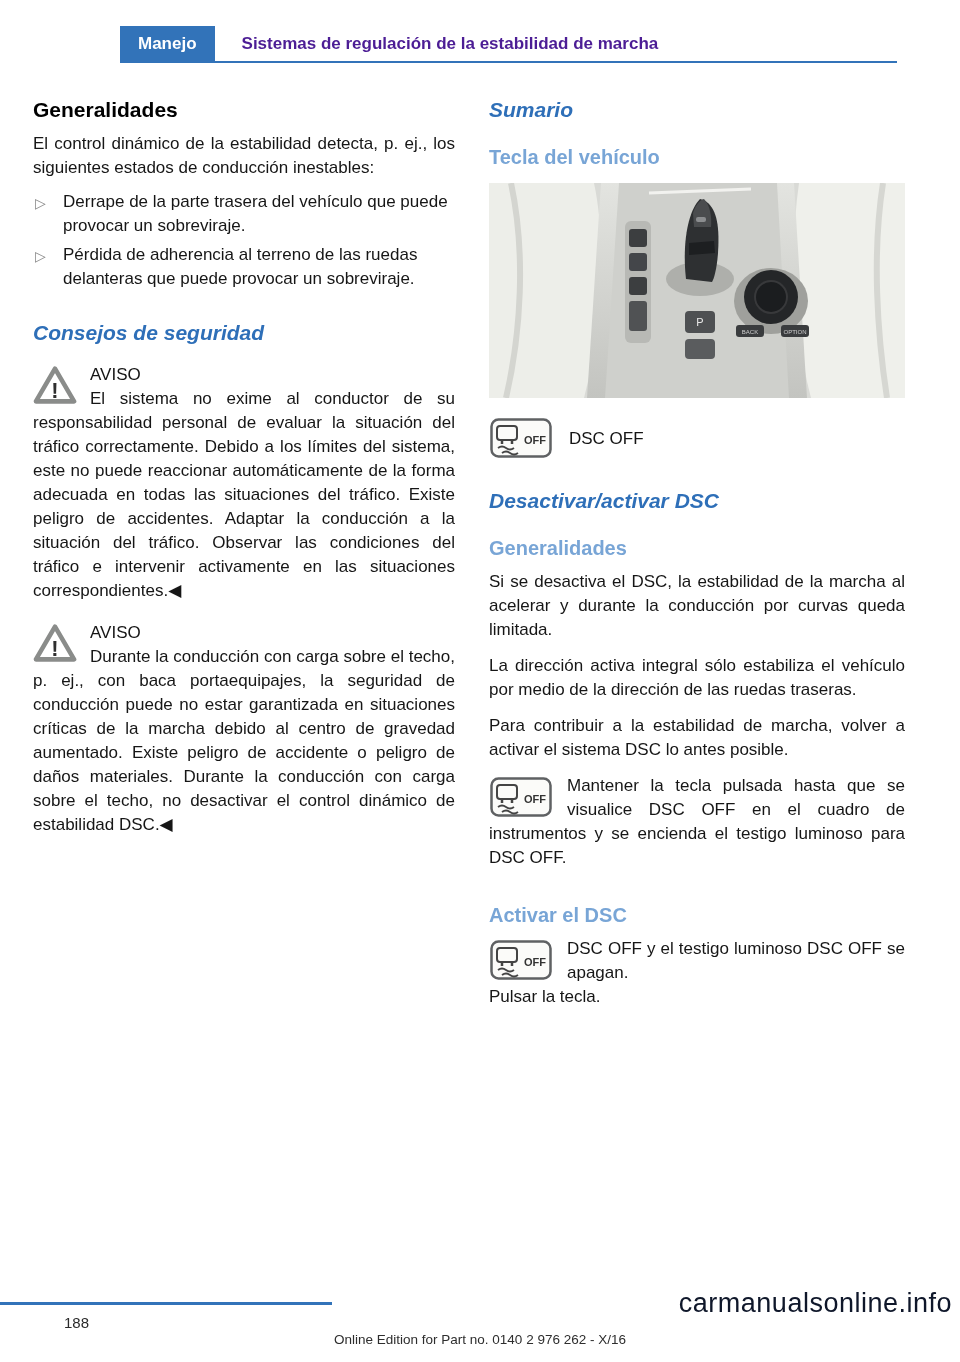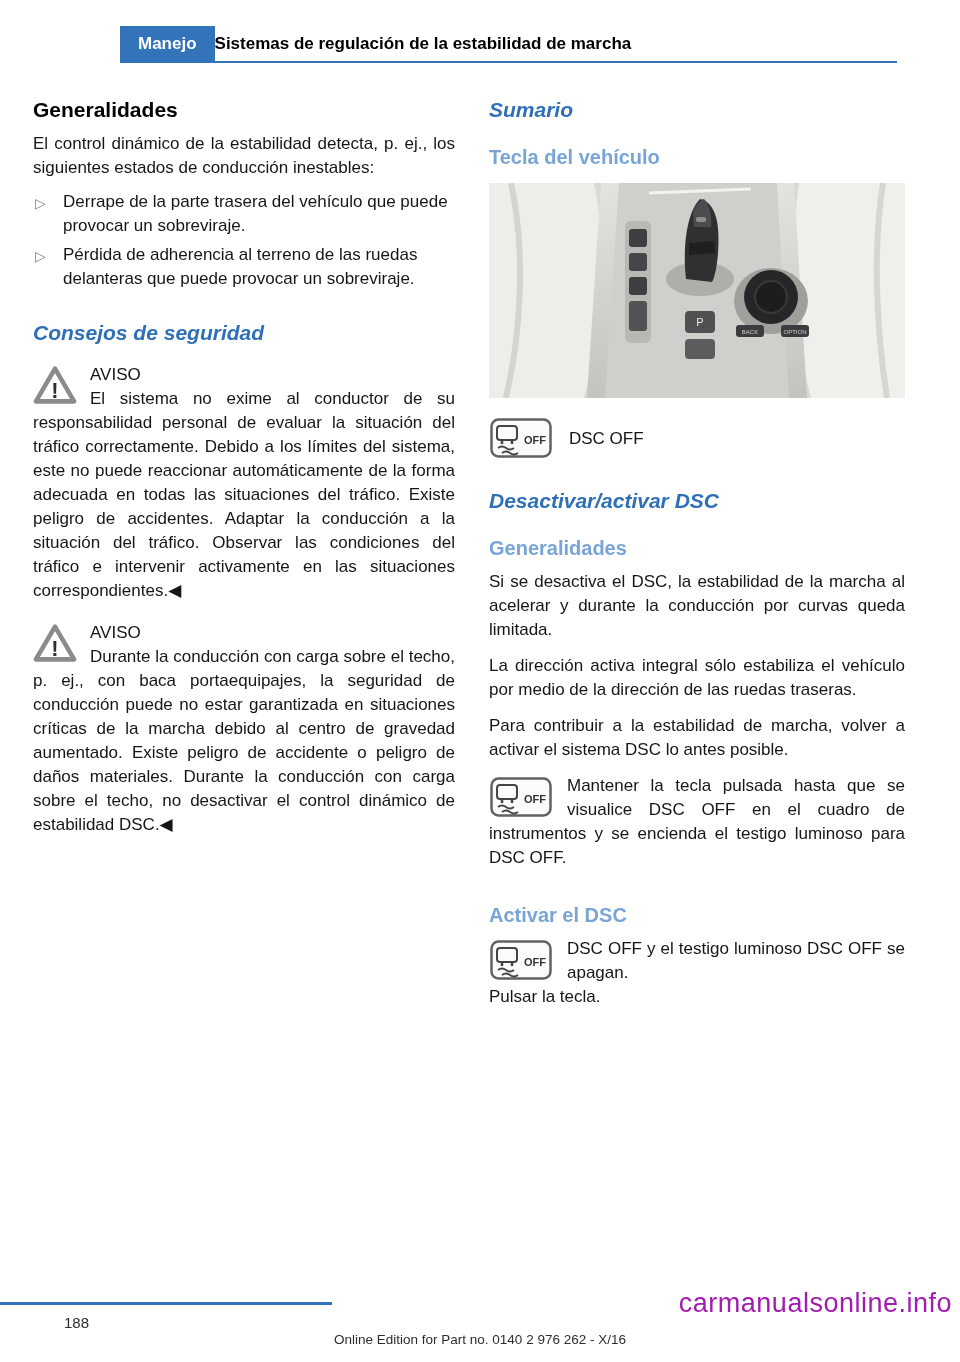--- a/index.html
+++ b/index.html
@@ -19,22 +19,23 @@
     display:flex; align-items:stretch;
     border-bottom:2px solid #3273b9;
   }
   .header-tab {
     background:#3273b9; color:#ffffff;
     font-size:17px; font-weight:bold;
     padding:8px 18px 7px 18px;
     display:flex; align-items:center;
   }
   .header-title {
-    color:#000000; font-size:17px; font-weight:bold;
+    color:#4c1d95; font-size:17px; font-weight:bold;
     display:flex; align-items:center;
+    padding-left:27px;
   }
 
   
   .columns {
     position:absolute; left:33px; top:98px; width:864px;
     display:flex; gap:34px; align-items:flex-start;
   }
   .col-left  { flex:0 0 422px; width:422px; }
   .col-right { flex:0 0 416px; width:416px; }
   .col > :first-child { margin-top:0; }
@@ -107,21 +108,21 @@
   .page-number {
     position:absolute; left:64px; top:1314px;
     font-size:15px; color:#2b2b2b;
   }
   .footer-text {
     position:absolute; left:0; right:0; top:1332px;
     text-align:center; font-size:13.5px; color:#2e2e2e;
   }
   .watermark {
     position:absolute; right:8px; top:1288px;
-    font-size:27px; color:#a21caf; letter-spacing:0.5px;
+    font-size:27px; color:#0f172a; letter-spacing:0.5px;
   }
 </style>
 </head>
 <body>
 
 <div class="page">
 
   <header class="header">
     <div class="header-tab">
       <span>Manejo</span>

